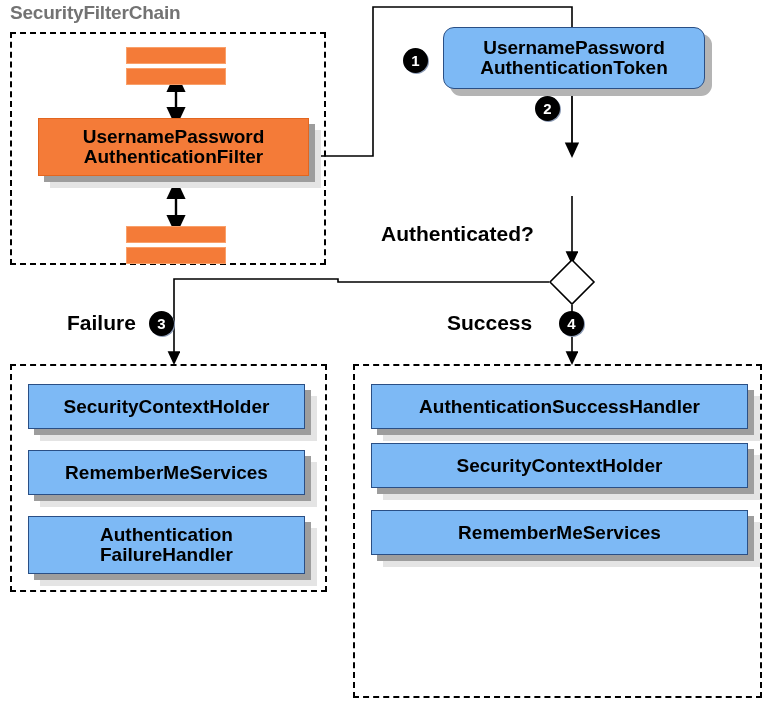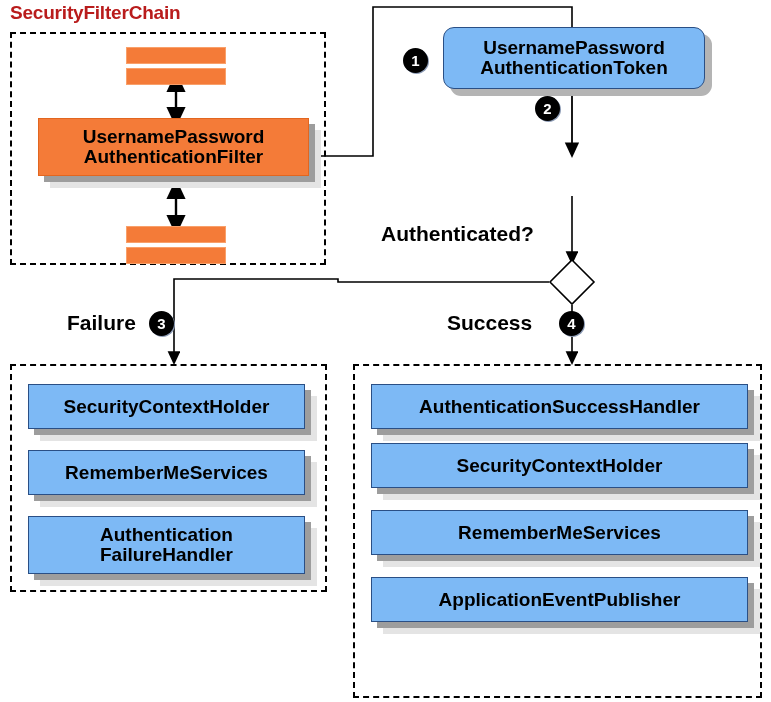--- a/index.html
+++ b/index.html
@@ -3,21 +3,21 @@
 <meta charset="utf-8">
 <style>
   html,body{margin:0;padding:0;background:#ffffff;}
   body{width:771px;height:702px;position:relative;overflow:hidden;
        font-family:"Liberation Sans","DejaVu Sans",sans-serif;}
 
   #stage{position:absolute;left:0;top:0;width:771px;height:702px;}
 
   
   .group-box{position:absolute;border:2px dashed #000;box-sizing:border-box;background:transparent;}
-  .group-title{position:absolute;font-size:19px;font-weight:bold;color:#b91c1c;white-space:nowrap;letter-spacing:-0.2px;}
+  .group-title{position:absolute;font-size:19px;font-weight:bold;color:#737373;white-space:nowrap;letter-spacing:-0.2px;}
 
   
   .node{position:absolute;box-sizing:border-box;display:flex;align-items:center;justify-content:center;
         text-align:center;font-weight:bold;color:#000;z-index:4;line-height:1.05;}
   .node .lbl{display:block;white-space:pre-line;}
 
   
   .blue{background:#7db9f5;border:1px solid #2a4f85;font-size:19px;
         box-shadow:6px 6px 0 0 #9d9d9d, 12px 12px 0 0 #e4e4e4;}
   
@@ -121,17 +121,14 @@
 
   <div class="node blue" style="left:371px;top:384px;width:377px;height:45px;">
     <span class="lbl">AuthenticationSuccessHandler</span>
   </div>
   <div class="node blue" style="left:371px;top:443px;width:377px;height:45px;">
     <span class="lbl">SecurityContextHolder</span>
   </div>
   <div class="node blue" style="left:371px;top:510px;width:377px;height:45px;">
     <span class="lbl">RememberMeServices</span>
   </div>
-  <div class="node blue" style="left:371px;top:577px;width:377px;height:45px;">
-    <span class="lbl">ApplicationEventPublisher</span>
-  </div>
 
 </div>
 
 </body></html>

